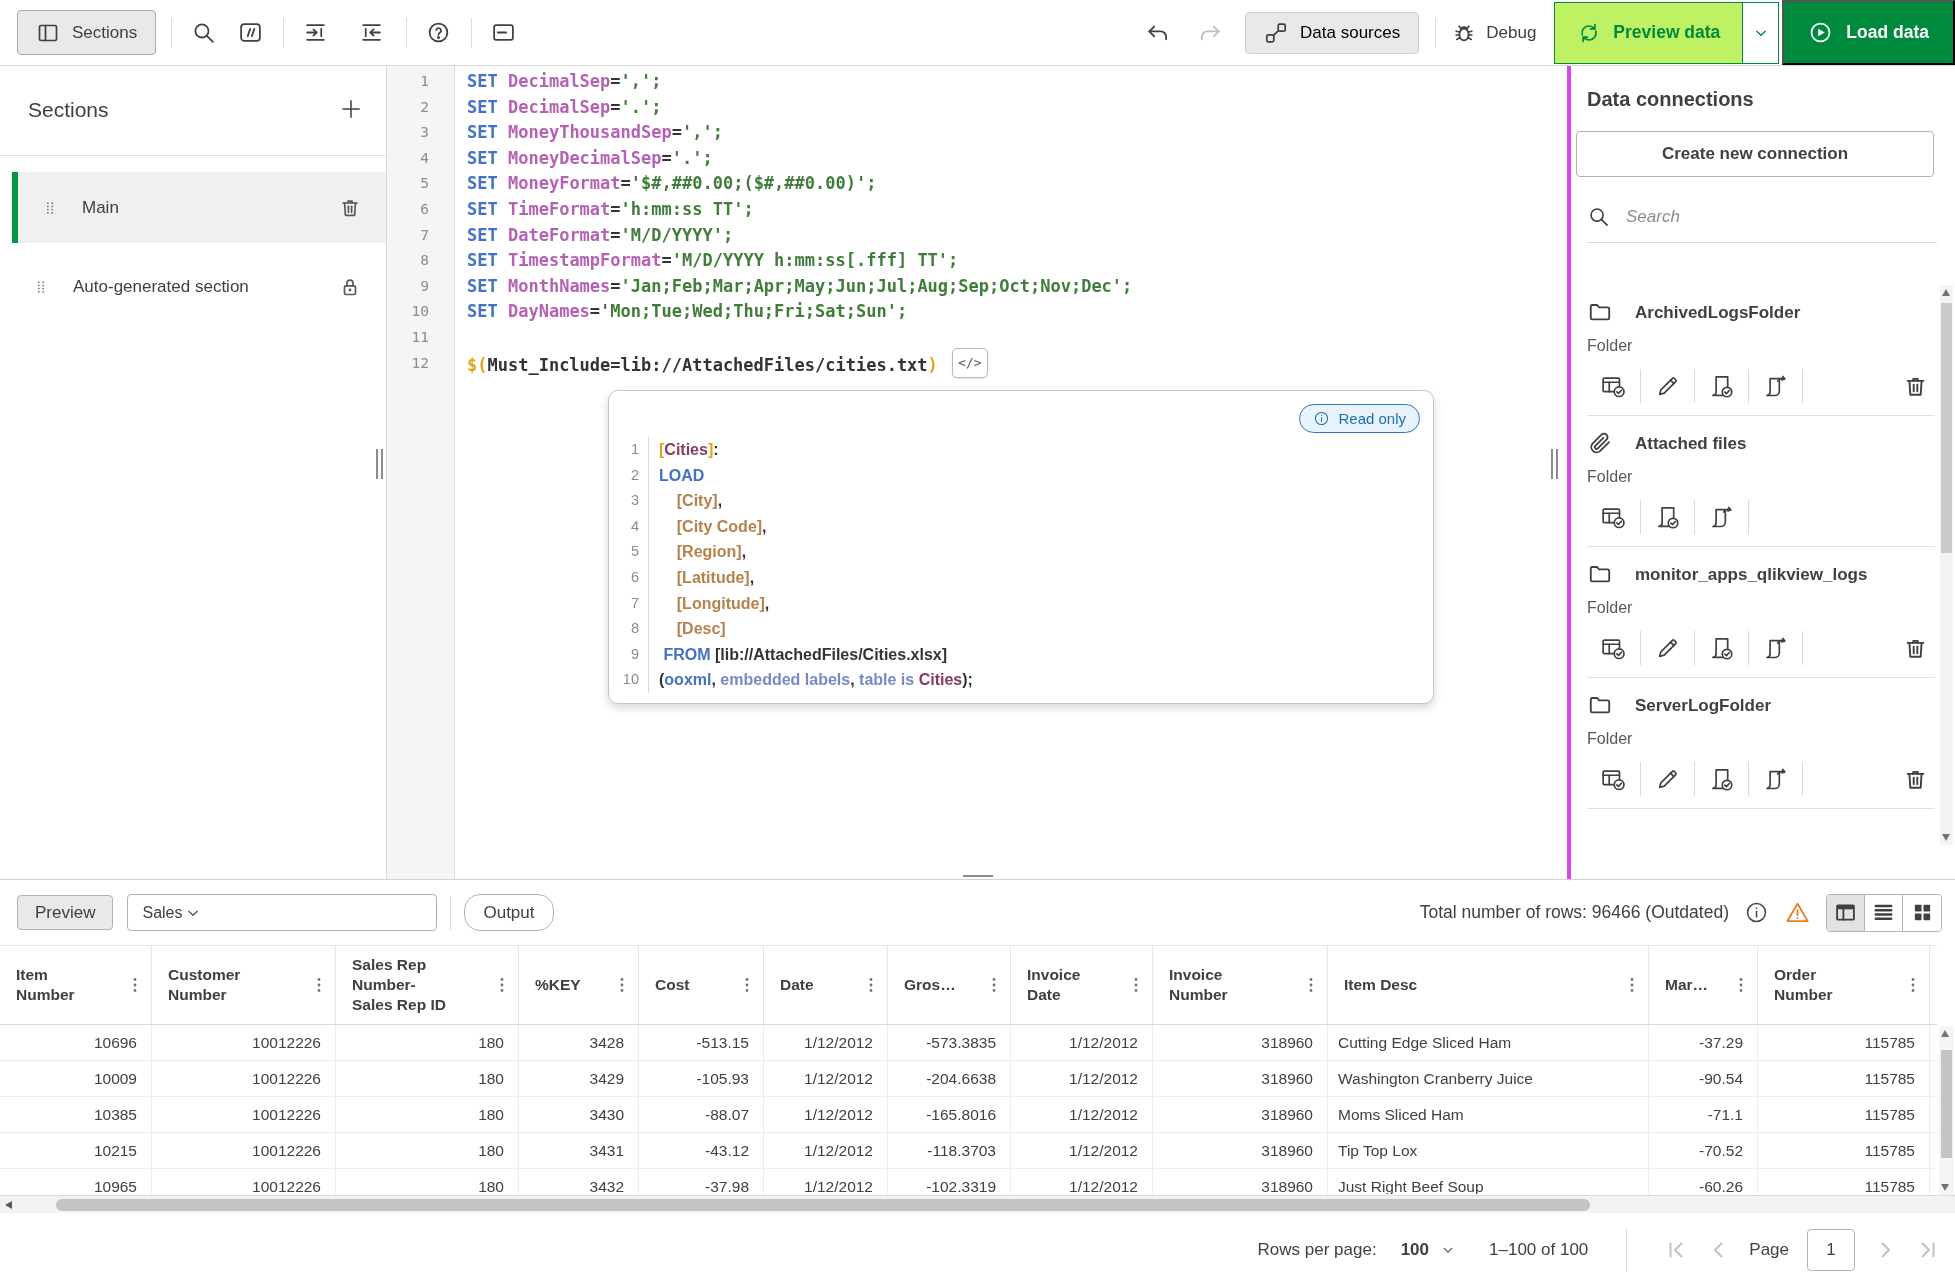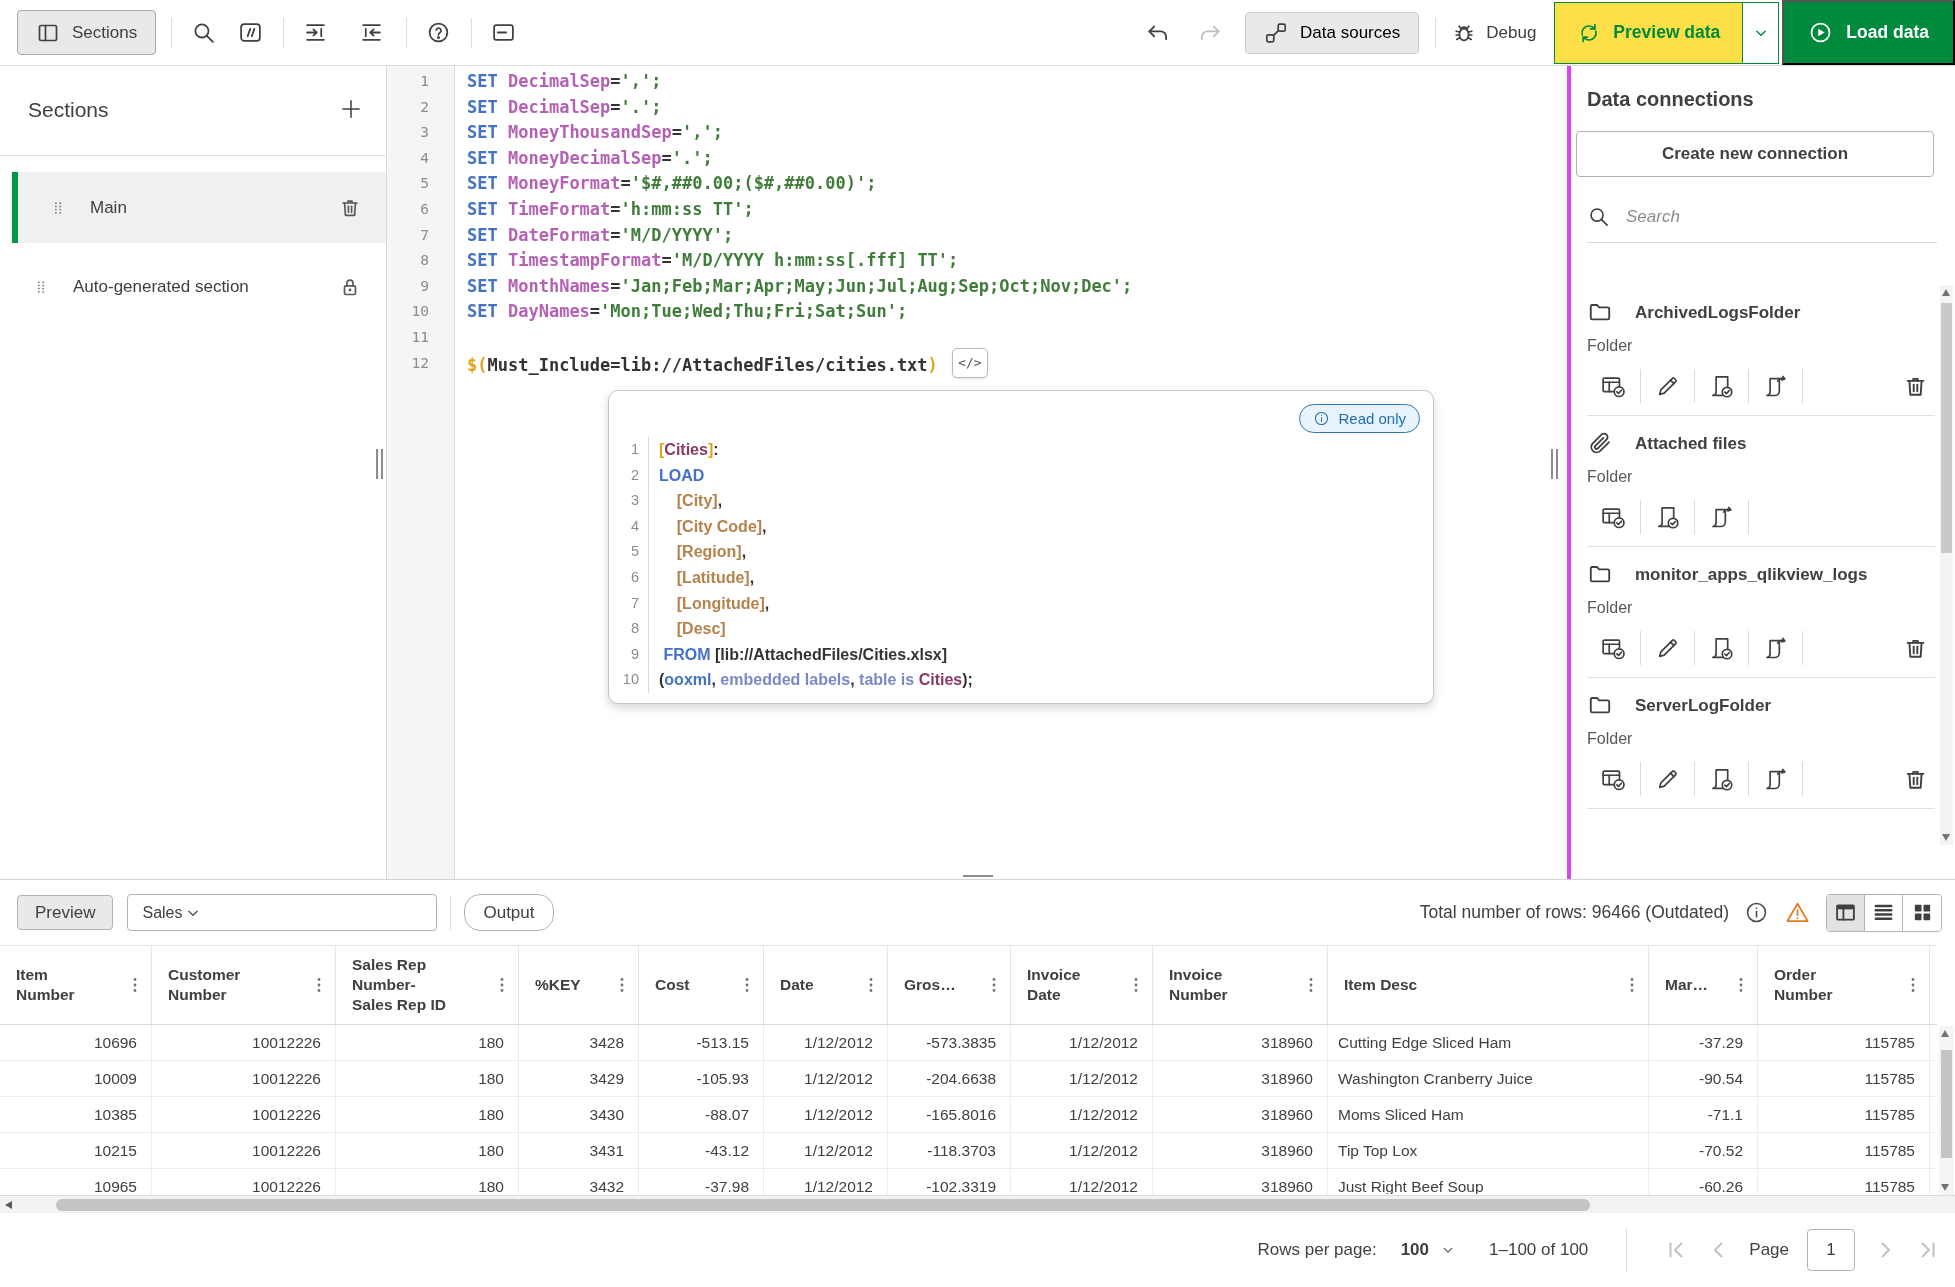--- a/index.html
+++ b/index.html
@@ -18,41 +18,41 @@
   .tb-sep { width:1px; height:30px; background:#dcdcdc; }
   .tb-ic { width:26px; height:26px; display:flex; align-items:center; justify-content:center; cursor:pointer; }
   .tb-ic svg { width:25px; height:25px; }
   .tb-right { margin-left:auto; display:flex; align-items:center; height:100%; }
   .undo-ic svg, .redo-ic svg { width:27px; height:27px; }
   .redo-ic { color:#c0c0c0; }
   .ds-btn { display:flex; align-items:center; gap:12px; height:42px; padding:0 18px;
             background:#e9e9e9; border:1px solid #cfcfcf; border-radius:4px; font-size:17px; }
   .debug { display:flex; align-items:center; gap:10px; font-size:17px; }
   .pd-btn { display:flex; align-items:center; gap:12px; height:62px; padding:0 22px;
-            background:#fde047; border:1px solid #008a3d; color:#008a3d; font-size:17.5px; font-weight:700; }
+            background:#bef264; border:1px solid #008a3d; color:#008a3d; font-size:17.5px; font-weight:700; }
   .pd-caret { width:36px; height:62px; display:flex; align-items:center; justify-content:center;
               border:1px solid #008a3d; border-left:none; background:#fff; color:#008a3d; }
   .pd-caret svg { width:20px; height:20px; }
   .ld-btn { display:flex; align-items:center; gap:13px; height:65px; padding:0 24px; margin-left:3px;
             background:#008a3d; color:#fff; font-size:17.5px; font-weight:700; }
   .ld-btn svg { width:25px; height:25px; }
   .pd-btn svg { width:24px; height:24px; }
 
   
   .sidebar { position:absolute; top:66px; left:0; width:387px; height:813px; background:#fff;
              border-right:1px solid #d9d9d9; }
   .sb-head { height:90px; border-bottom:1px solid #e2e2e2; position:relative; }
   .sb-title { position:absolute; left:28px; top:32px; font-size:21px; font-weight:500; color:#404040; }
   .sb-plus { position:absolute; right:22px; top:30px; width:26px; height:26px; color:#404040; cursor:pointer; }
   .sb-items { margin-top:16px; }
   .sb-item { position:relative; margin-left:12px; height:71px; display:flex; align-items:center;
              padding-left:21px; gap:24px; font-size:17px; margin-bottom:8px; }
   .sb-item.sel { background:#f0f0f0; }
   .sb-item.sel::before { content:""; position:absolute; left:0; top:0; width:6px; height:100%; background:#009845; }
-  .sb-item.sel { padding-left:38px;margin-top:12px; }
+  .sb-item.sel { padding-left:30px;margin-top:12px; }
   .drag { width:16px; height:26px; color:#737373; }
   .drag svg { width:16px; height:26px; }
   .sb-act { margin-left:auto; margin-right:24px; width:24px; height:24px; color:#595959; }
 
   
   .editor { position:absolute; top:66px; left:387px; width:1180px; height:813px; background:#fff; overflow:hidden; }
   .gutter-bg { position:absolute; left:0; top:0; width:68px; height:100%; background:#f5f5f5;
                border-right:1px solid #dcdcdc; }
   .code-area { position:absolute; inset:0; padding-top:3px; font-family:"DejaVu Sans Mono", monospace;
                font-size:17px; }

